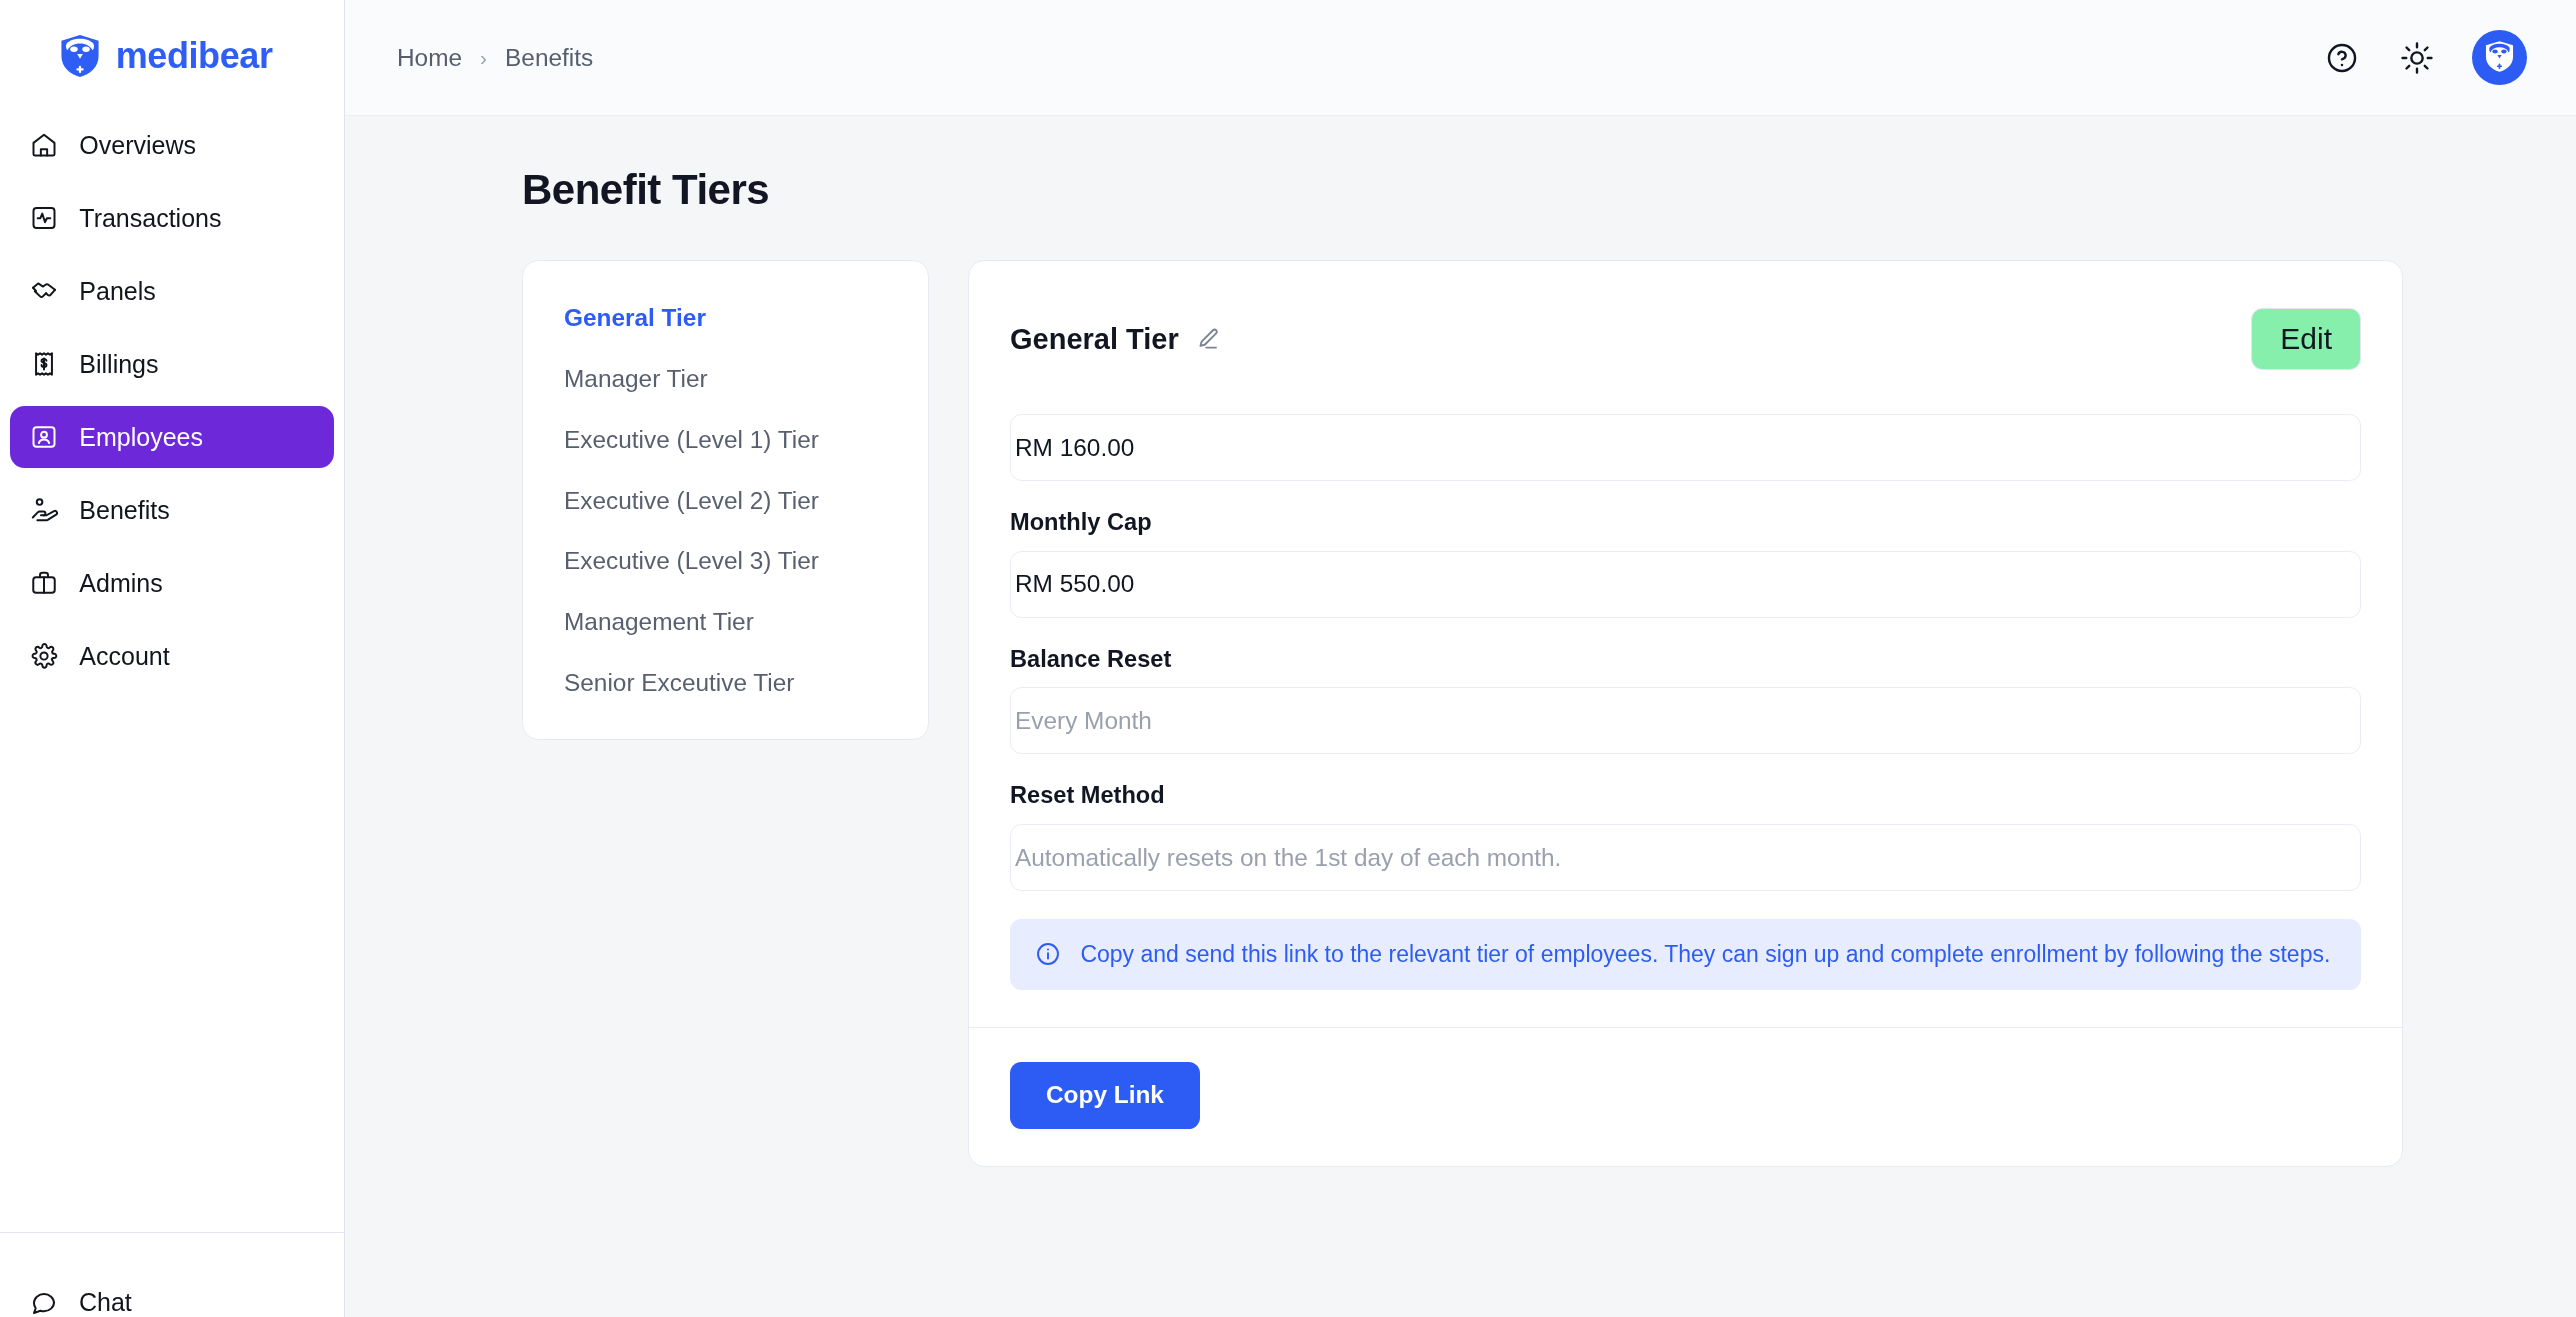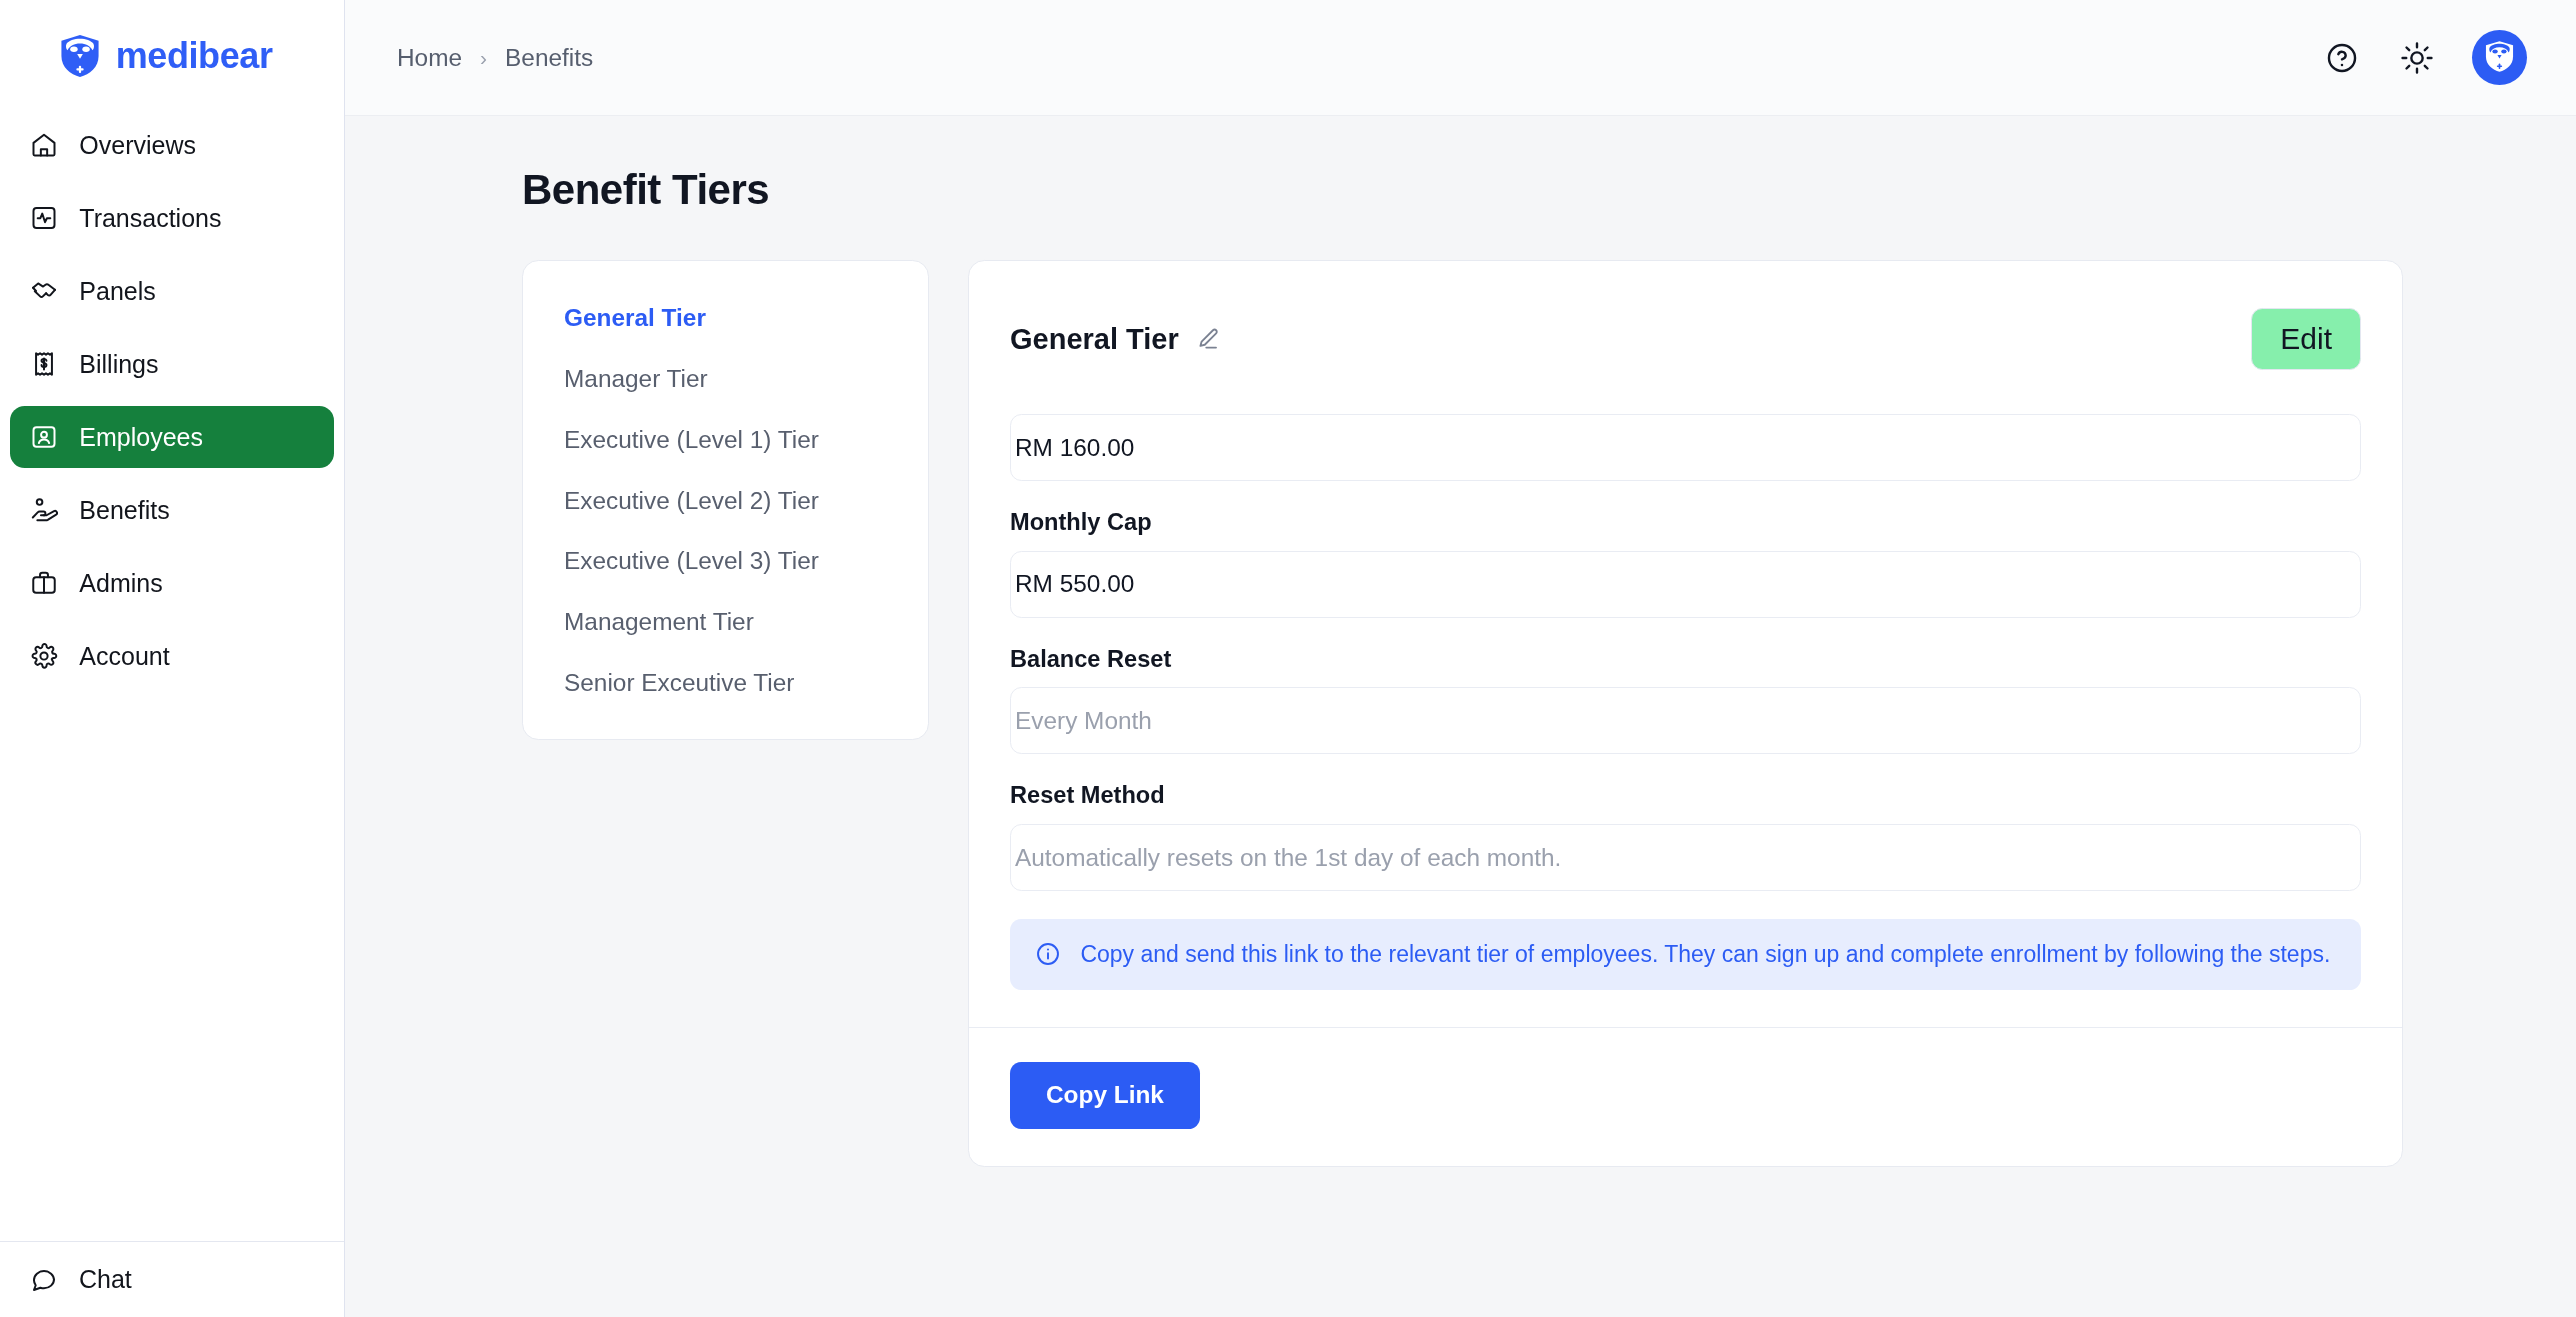--- a/index.html
+++ b/index.html
@@ -68,31 +68,31 @@
     cursor: pointer;
     user-select: none;
   }
   .nav-item .nav-icon {
     width: 29px; height: 29px;
     display: flex; align-items: center; justify-content: center;
     flex: 0 0 29px;
   }
   .nav-item .nav-icon svg { display: block; }
   .nav-item.active {
-    background: #15803d;
+    background: #6d28d9;
     color: #ffffff;
   }
 
   .sidebar-spacer { flex: 1 1 auto; }
 
   .chat-row {
     border-top: 1.6px solid #e4e7f0;
-    height: 76px;
-    display: flex;
-    align-items: center;
+    height: 85px;
+    display: flex;
+    align-items: flex-end;
     gap: 21px;
     padding-left: 29px;
     cursor: pointer;
     color: #12151c;
     font-size: 25px;
   }
   .chat-row .nav-icon { width: 29px; height: 29px; display:flex; align-items:center; justify-content:center; }
 
   
   .main {

